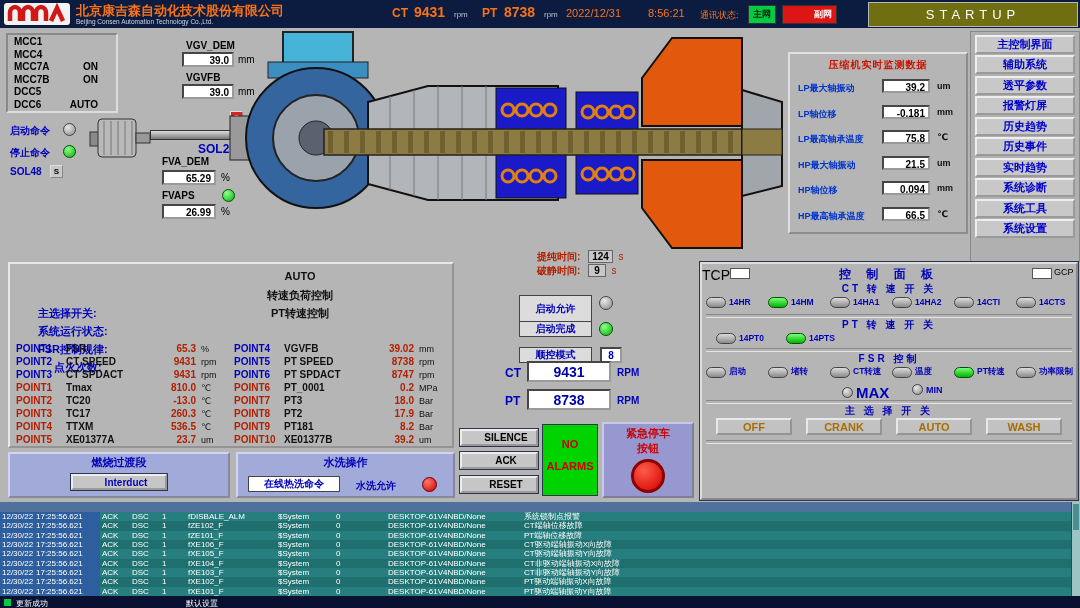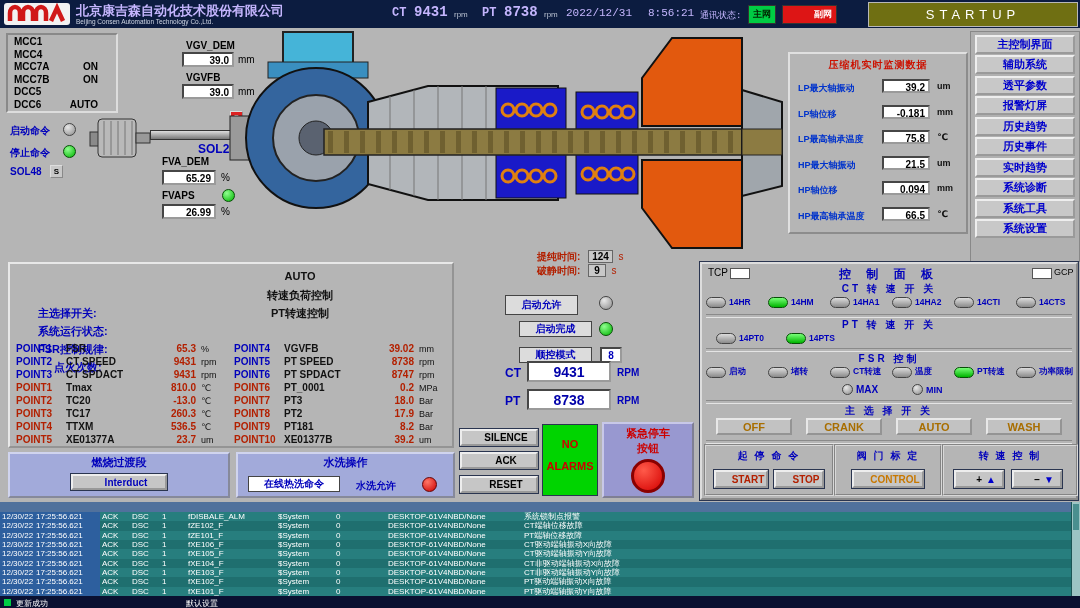--- a/index.html
+++ b/index.html
@@ -4,21 +4,21 @@
 <style>
   html,body{margin:0;padding:0;background:#444;}
   #screen{position:relative;width:1080px;height:608px;background:#b5b5b5;overflow:hidden;
           font-family:"Liberation Sans","DejaVu Sans",sans-serif;color:#000;}
   .abs{position:absolute;}
   .b{font-weight:bold;}
   .blue{color:#0000bb;}
   .redt{color:#b32000;}
   
   #header{position:absolute;left:0;top:0;width:1080px;height:28px;background:#0c1c40;}
-  .hdr-txt{color:#c4b5fd;font-family:Liberation Mono, monospace;}
+  .hdr-txt{color:#f97316;}
   .netbox{font-size:9px;font-weight:bold;padding:2px 4px;border:1px solid #333;}
   #startup-btn{position:absolute;left:868px;top:2px;width:208px;height:23px;background:#6f6f12;
      border:1px solid #b8b8b8;color:#fff;font-size:13px;letter-spacing:5px;display:flex;
      align-items:center;justify-content:center;cursor:pointer;}
   .inset{background:#fff;border:2px inset #9a9a9a;box-sizing:border-box;}
   .valbox{font-size:10px;font-weight:bold;text-align:right;padding:1px 3px 0 0;overflow:hidden;}
   .btn3d{background:#c6c6c6;border:2px outset #ededed;box-shadow:0 0 0 1px #2a3550;color:#000;
      font-weight:bold;display:flex;align-items:center;justify-content:center;cursor:pointer;box-sizing:border-box;padding-left:14px;}
   .flatbox{background:#dcdcdc;border:1px solid #444;color:#0000bb;font-weight:bold;font-size:10px;
      display:flex;align-items:center;justify-content:center;box-sizing:border-box;}
@@ -424,21 +424,21 @@
         </div>
         <div class="pt-row">
           <span class="pt-p on">POINT10</span>
           <span class="pt-n">XE01377B</span>
           <span class="pt-v">39.2</span>
           <span class="pt-u">um</span>
         </div>
     </div>
   </div>
 
-  <div class="abs flatbox" style="left:505px;top:295px;width:73px;height:20px;">启动允许</div>
+  <div class="abs flatbox" style="left:519px;top:295px;width:73px;height:27px;">启动允许</div>
   <span class="abs ind" style="left:599px;top:296px;width:14px;height:14px;"></span>
   <div class="abs flatbox" style="left:519px;top:321px;width:73px;height:16px;">启动完成</div>
   <span class="abs ind green" style="left:599px;top:322px;width:14px;height:14px;"></span>
   <div class="abs flatbox" style="left:519px;top:347px;width:73px;height:16px;">顺控模式</div>
   <div class="abs inset" style="left:600px;top:347px;width:22px;height:16px;color:#0000bb;font-weight:bold;font-size:10px;display:flex;align-items:center;justify-content:center;">8</div>
 
   <span class="abs blue b" style="left:505px;top:366px;font-size:12px;">CT</span>
   <div class="abs inset" style="left:527px;top:361px;width:84px;height:21px;color:#0000aa;font-weight:bold;font-size:14px;display:flex;align-items:center;justify-content:center;">9431</div>
   <span class="abs blue b" style="left:617px;top:367px;font-size:10px;">RPM</span>
   <span class="abs blue b" style="left:505px;top:394px;font-size:12px;">PT</span>
@@ -465,21 +465,21 @@
     <div class="btn3d" style="width:96px;height:16px;margin:4px auto 0;font-size:10px;color:#0000bb;">Interduct</div>
   </div>
   <div class="abs" style="left:236px;top:452px;width:219px;height:46px;background:#a2aada;border:2px outset #d0d4ee;box-sizing:border-box;">
     <div style="text-align:center;color:#0000bb;font-weight:bold;font-size:11px;margin-top:1px;">水洗操作</div>
     <div class="flatbox" style="position:absolute;left:10px;top:22px;width:92px;height:16px;background:#fff;">在线热洗命令</div>
     <span style="position:absolute;left:118px;top:25px;color:#0000bb;font-weight:bold;font-size:10px;">水洗允许</span>
     <span class="ind red" style="position:absolute;left:184px;top:23px;width:15px;height:15px;"></span>
   </div>
 
   <div id="ctrlp">
-    <span class="abs" style="left:6px;top:3px;font-size:10px;">TCP</span>
+    <span class="abs" style="left:0;top:3px;font-size:14px;">TCP</span>
     <span class="abs" style="left:28px;top:4px;width:18px;height:9px;background:#fff;border:1px solid #555;"></span>
     <div class="cp-title" style="top:2px;font-size:12px;letter-spacing:6px;">控 制 面 板</div>
     <span class="abs" style="left:330px;top:4px;width:18px;height:9px;background:#fff;border:1px solid #555;"></span>
     <span class="abs" style="left:352px;top:3px;font-size:9px;">GCP</span>
 
     <div class="cp-title" style="top:18px;">CT 转 速 开 关</div>
     <div class="sw-row" style="left:4px;top:30px;width:372px;">
       <div class="sw-cell">
           <span class="pill"></span>
           <span class="sw-label">14HR</span>
@@ -542,21 +542,21 @@
           <span class="pill on"></span>
           <span class="sw-label">PT转速</span>
         </div>
         <div class="sw-cell">
           <span class="pill"></span>
           <span class="sw-label">功率限制</span>
         </div>
     </div>
     <div class="abs" style="left:140px;top:120px;display:flex;align-items:center;cursor:pointer;">
       <span class="ind" style="width:11px;height:11px;margin-right:3px;"></span>
-      <span class="sw-label" style="font-size:10px;">MAX</span>
+      <span class="sw-label" style="font-size:15px;">MAX</span>
     </div>
     <div class="abs" style="left:210px;top:120px;display:flex;align-items:center;cursor:pointer;">
       <span class="ind" style="width:11px;height:11px;margin-right:3px;"></span>
       <span class="sw-label" style="font-size:9px;">MIN</span>
     </div>
     <div class="hline" style="top:136px;"></div>
 
     <div class="cp-title" style="top:140px;">主 选 择 开 关</div>
     <div class="sw-row" style="left:14px;top:154px;width:360px;">
       <div class="sel-btn">
@@ -567,42 +567,20 @@
         </div>
         <div class="sel-btn">
           <span>AUTO</span>
         </div>
         <div class="sel-btn">
           <span>WASH</span>
         </div>
     </div>
     <div class="hline" style="top:176px;"></div>
 
-    <div class="abs" style="left:2px;top:180px;width:374px;display:flex;">
-      <div class="cp-sec" style="width:130px;">
-        <div class="sec-title">起 停 命 令</div>
-        <div class="btn3d" style="position:absolute;left:8px;top:24px;width:54px;height:18px;font-size:10px;color:#b32000;">START</div>
-        <div class="btn3d" style="position:absolute;left:68px;top:24px;width:50px;height:18px;font-size:10px;color:#b32000;">STOP</div>
-      </div>
-      <div class="cp-sec" style="width:108px;">
-        <div class="sec-title">阀 门 标 定</div>
-        <div class="btn3d" style="position:absolute;left:16px;top:24px;width:72px;height:18px;font-size:10px;color:#c87800;">CONTROL</div>
-      </div>
-      <div class="cp-sec" style="flex:1;">
-        <div class="sec-title">转 速 控 制</div>
-        <div class="btn3d" style="position:absolute;left:10px;top:24px;width:50px;height:18px;font-size:10px;">
-          <span>+</span>
-          <span style="color:#0000cc;margin-left:4px;">▲</span>
-        </div>
-        <div class="btn3d" style="position:absolute;left:68px;top:24px;width:50px;height:18px;font-size:10px;">
-          <span>−</span>
-          <span style="color:#0000cc;margin-left:4px;">▼</span>
-        </div>
-      </div>
-    </div>
   </div>
 
   <div id="alarmtbl">
     <div class="alarm-header">
       <span></span>
         <span></span>
         <span></span>
         <span></span>
         <span></span>
         <span></span>

